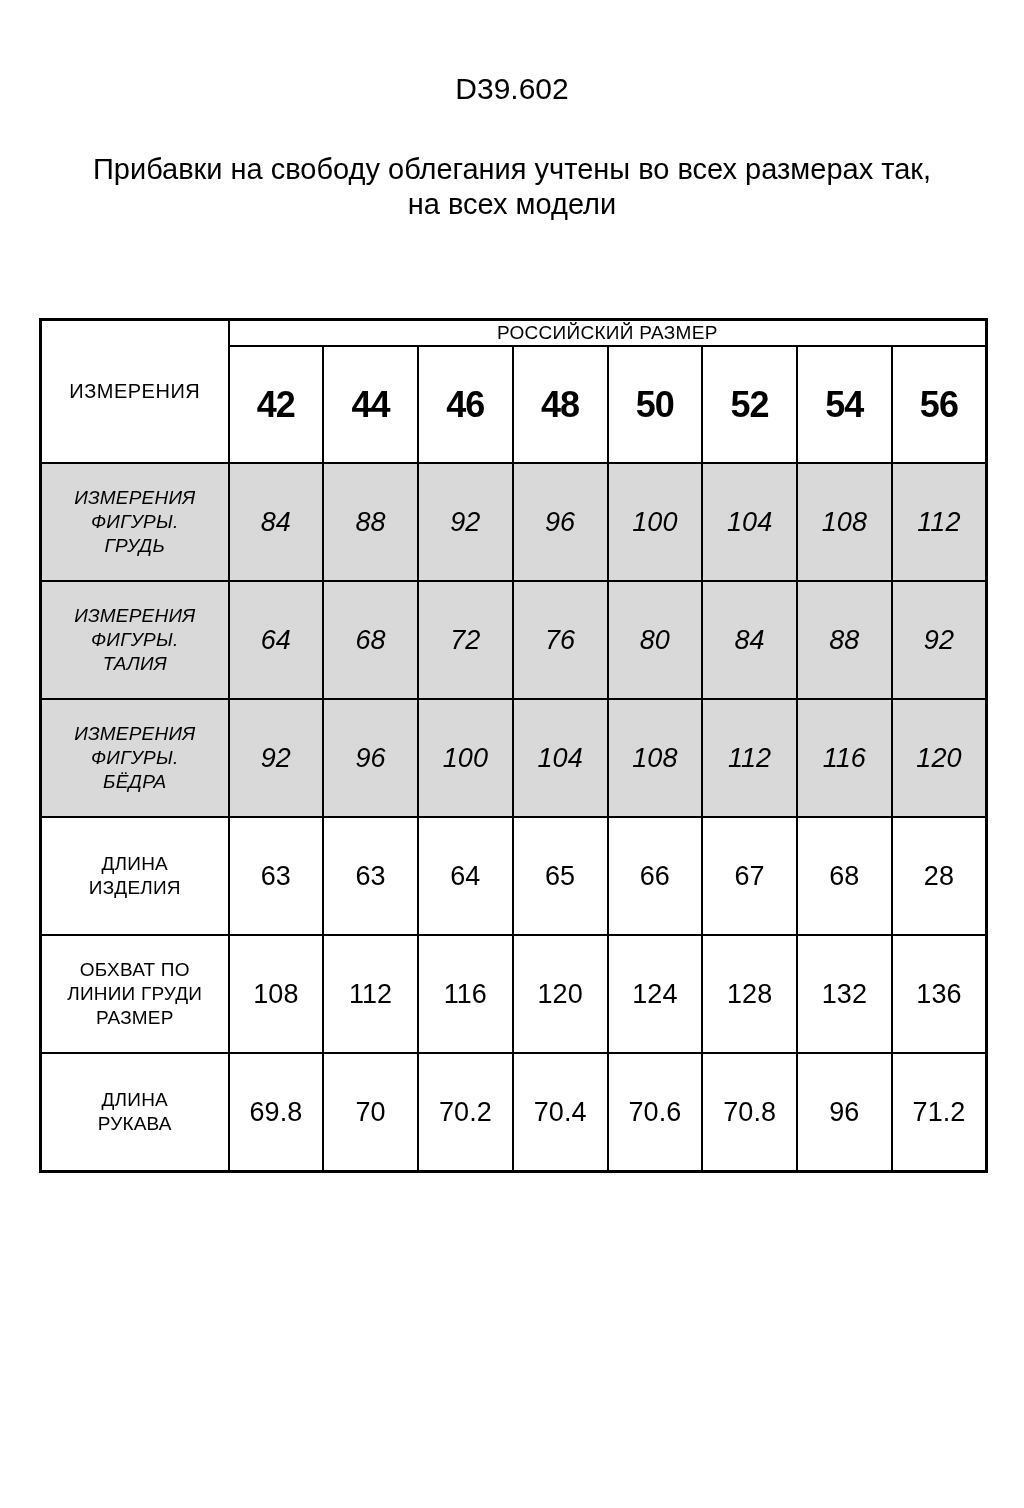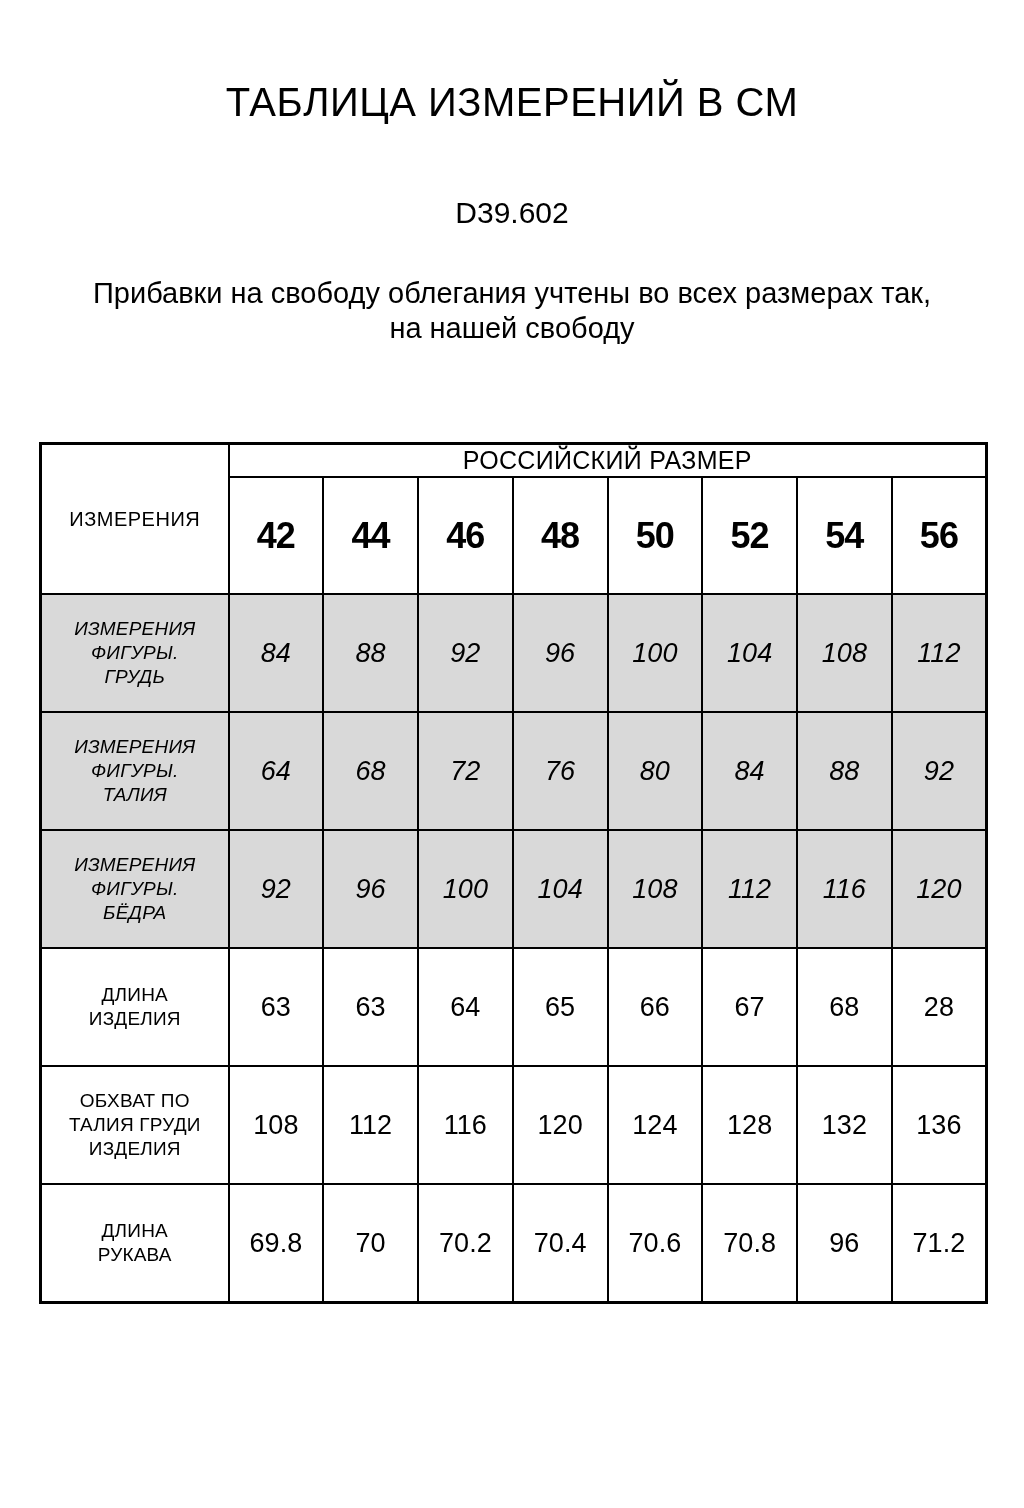--- a/index.html
+++ b/index.html
@@ -56,21 +56,21 @@
 
   tr.r-group td { height: 22px; }
   tr.r-sizes td { height: 113px; }
   tr.r-data  td { height: 114px; }
 
   td.corner {
     font-size: 20px;
     letter-spacing: 0.5px;
   }
   td.group-header {
-    font-size: 25px;
+    font-size: 19px;
     letter-spacing: 0.3px;
   }
   td.size-head {
     font-size: 36px;
     font-weight: 700;
     letter-spacing: -1px;
   }
   td.row-label {
     font-size: 19px;
     line-height: 24px;
@@ -84,27 +84,26 @@
   tr.shaded td {
     background: #d9d9d9;
     font-style: italic;
   }
 </style>
 </head>
 <body>
 
 <div class="page">
 
-  <h1 class="title">ТАБЛИЦА ИЗМЕРЕНИЙ В СМ</h1>
 
   <div class="article">D39.602</div>
 
   <div class="note">
     <div>Прибавки на свободу облегания учтены во всех размерах так,</div>
-    <div>на нашей свободу</div>
+    <div>на всех модели</div>
   </div>
 
   <table class="size-table">
     <colgroup>
       <col class="c-label">
       <col class="c-size">
         <col class="c-size">
         <col class="c-size">
         <col class="c-size">
       <col class="c-size">
@@ -170,21 +169,21 @@
         <td class="val">63</td>
         <td class="val">64</td>
         <td class="val">65</td>
         <td class="val">66</td>
         <td class="val">67</td>
         <td class="val">68</td>
         <td class="val">28</td>
       </tr>
 
       <tr class="r-data">
-        <td class="row-label">ОБХВАТ ПО ТАЛИЯ ГРУДИ ИЗДЕЛИЯ</td>
+        <td class="row-label">ОБХВАТ ПО ЛИНИИ ГРУДИ РАЗМЕР</td>
         <td class="val">108</td>
         <td class="val">112</td>
         <td class="val">116</td>
         <td class="val">120</td>
         <td class="val">124</td>
         <td class="val">128</td>
         <td class="val">132</td>
         <td class="val">136</td>
       </tr>
 

